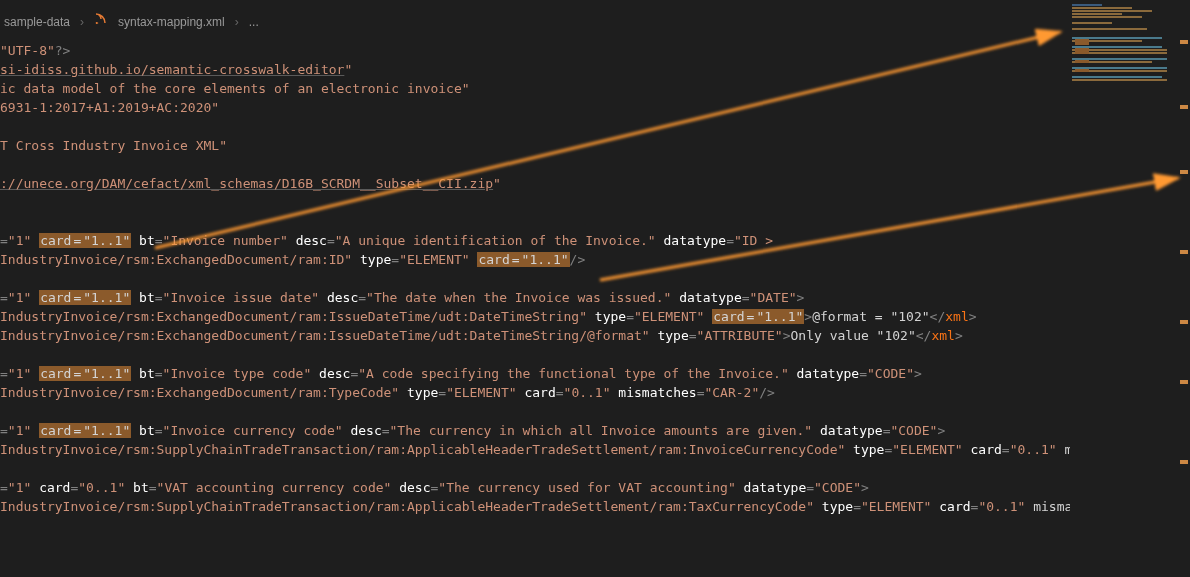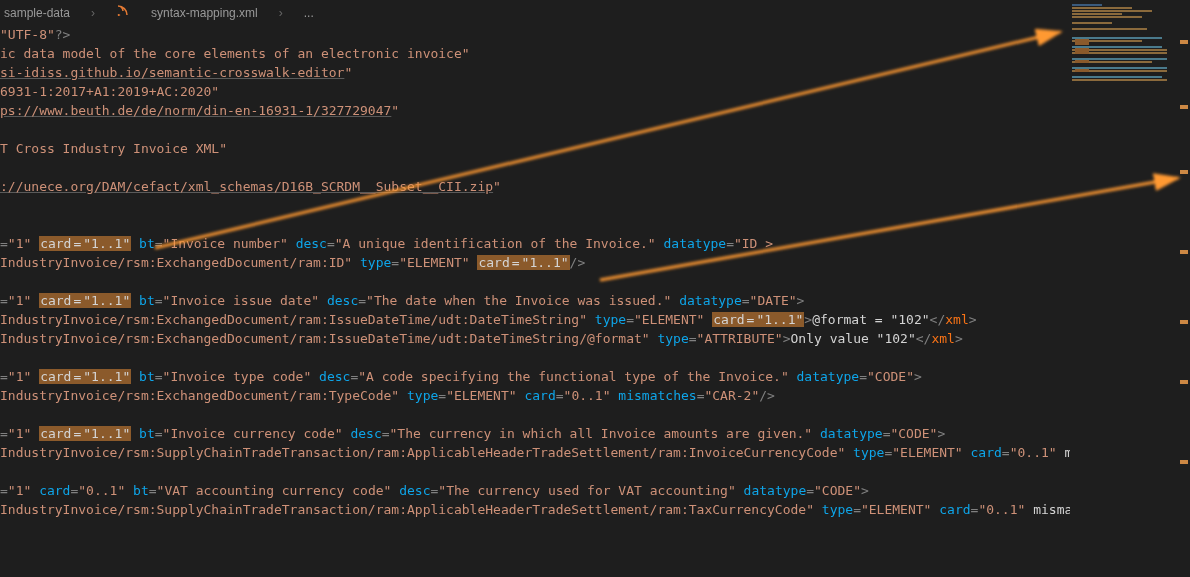--- a/index.html
+++ b/index.html
@@ -8,37 +8,37 @@
   height: 577px;
   background: #1e1e1e;
   font-family: 'Consolas', 'Monaco', monospace;
   font-size: 13px;
   color: #cccccc;
   overflow: hidden;
   position: relative;
 }
 .breadcrumb {
   display: flex;
-  align-items: center;
-  gap: 21px;
-  padding: 4px 4px;
+  align-items: flex-end;
+  gap: 10px;
+  padding: 12px 4px;
   color: #999999;
   font-size: 12px;
   font-family: -apple-system, 'Segoe UI', sans-serif;
 }
 .breadcrumb .sep { color: #666; }
 .breadcrumb .icon-xml { color: #e37933; display: inline-block; }
 .editor {
   padding: 0 0 0 0;
   line-height: 19px;
   position: relative;
 }
 .line { white-space: pre; height: 19px; }
 .str { color: #ce9178; }
-.attr { color: #0ea5e9; }
+.attr { color: #ffffff; }
 .tag { color: #f97316; }
 .text { color: #d4d4d4; }
 .link { color: #ce9178; text-decoration: underline; text-decoration-color: #5a5a5a; }
 .highlight {
   background: #8b5a2b;
   color: #d4d4d4;
   padding: 0 1px;
 }
 .punct { color: #808080; }
 .minimap {
@@ -100,24 +100,23 @@
         <path d="M2 2 A5 5 0 0 1 7 7 M2 2 A9 9 0 0 1 11 11 M2 11 A1 1 0 0 0 3 11 A1 1 0 0 0 2 11" stroke="#e37933" stroke-width="1.5" fill="none"></path>
       </svg>
   </span>
   <span>syntax-mapping.xml</span>
   <span class="sep">›</span>
   <span>...</span>
 </div>
 
 <div class="editor" id="editor-lines">
     <div class="line"><span class="str">"UTF-8"</span><span class="punct">?&gt;</span></div>
+    <div class="line"><span class="link">si-idiss.github.io/semantic-crosswalk-editor</span><span class="str">"</span></div>
     <div class="line"><span class="str">ic data model of the core elements of an electronic invoice"</span></div>
-    <div class="line"><span class="link">si-idiss.github.io/semantic-crosswalk-editor</span><span class="str">"</span></div>
     <div class="line"><span class="str">6931-1:2017+A1:2019+AC:2020"</span></div>
-    <div class="line"><span class="link">ps://www.beuth.de/de/norm/din-en-16931-1/327729047</span><span class="str">"</span></div>
     <div class="line"></div>
     <div class="line"><span class="str">T Cross Industry Invoice XML"</span></div>
     <div class="line"></div>
     <div class="line"><span class="link">://unece.org/DAM/cefact/xml_schemas/D16B_SCRDM__Subset__CII.zip</span><span class="str">"</span></div>
     <div class="line"></div>
     <div class="line"></div>
     <div class="line"><span class="punct">=</span><span class="str">"1"</span><span class="text"> </span><span class="highlight">card</span><span class="highlight">=</span><span class="highlight">"1..1"</span><span class="text"> </span><span class="attr">bt</span><span class="punct">=</span><span class="str">"Invoice number"</span><span class="text"> </span><span class="attr">desc</span><span class="punct">=</span><span class="str">"A unique identification of the Invoice."</span><span class="text"> </span><span class="attr">datatype</span><span class="punct">=</span><span class="str">"ID &gt;</span></div>
     <div class="line"><span class="str">IndustryInvoice/rsm:ExchangedDocument/ram:ID"</span><span class="text"> </span><span class="attr">type</span><span class="punct">=</span><span class="str">"ELEMENT"</span><span class="text"> </span><span class="highlight">card</span><span class="highlight">=</span><span class="highlight">"1..1"</span><span class="punct">/&gt;</span></div>
     <div class="line"></div>
     <div class="line"><span class="punct">=</span><span class="str">"1"</span><span class="text"> </span><span class="highlight">card</span><span class="highlight">=</span><span class="highlight">"1..1"</span><span class="text"> </span><span class="attr">bt</span><span class="punct">=</span><span class="str">"Invoice issue date"</span><span class="text"> </span><span class="attr">desc</span><span class="punct">=</span><span class="str">"The date when the Invoice was issued."</span><span class="text"> </span><span class="attr">datatype</span><span class="punct">=</span><span class="str">"DATE"</span><span class="punct">&gt;</span></div>

